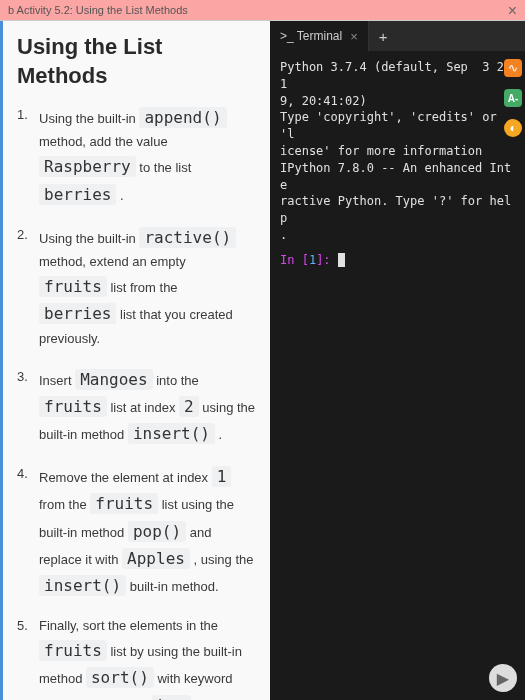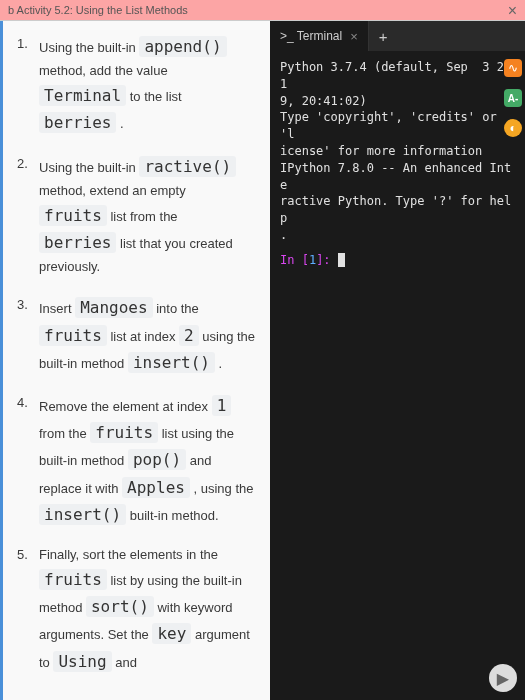--- a/index.html
+++ b/index.html
@@ -161,24 +161,25 @@
   </style>
 </head>
 <body>
 
 <div class="close-x">×</div>
 
 <div class="breadcrumb">b Activity 5.2: Using the List Methods</div>
 
 <div class="content-wrapper">
   <div class="left-panel">
+    <h1 class="page-title">Using the List Methods</h1>
     <ol class="steps">
         <li class="step">
           <span class="step-num">1.</span>
-          <span class="step-body">Using the built-in <span class="code-inline">append()</span> method, add the value <span class="code-inline">Terminal</span> to the list <span class="code-inline">berries</span> .</span>
+          <span class="step-body">Using the built-in <span class="code-inline">append()</span> method, add the value <span class="code-inline">Raspberry</span> to the list <span class="code-inline">berries</span> .</span>
         </li>
         <li class="step">
           <span class="step-num">2.</span>
           <span class="step-body">Using the built-in <span class="code-inline">ractive()</span> method, extend an empty <span class="code-inline">fruits</span> list from the <span class="code-inline">berries</span> list that you created previously.</span>
         </li>
         <li class="step">
           <span class="step-num">3.</span>
           <span class="step-body">Insert <span class="code-inline">Mangoes</span> into the <span class="code-inline">fruits</span> list at index <span class="code-inline">2</span> using the built-in method <span class="code-inline">insert()</span> .</span>
         </li>
         <li class="step">

